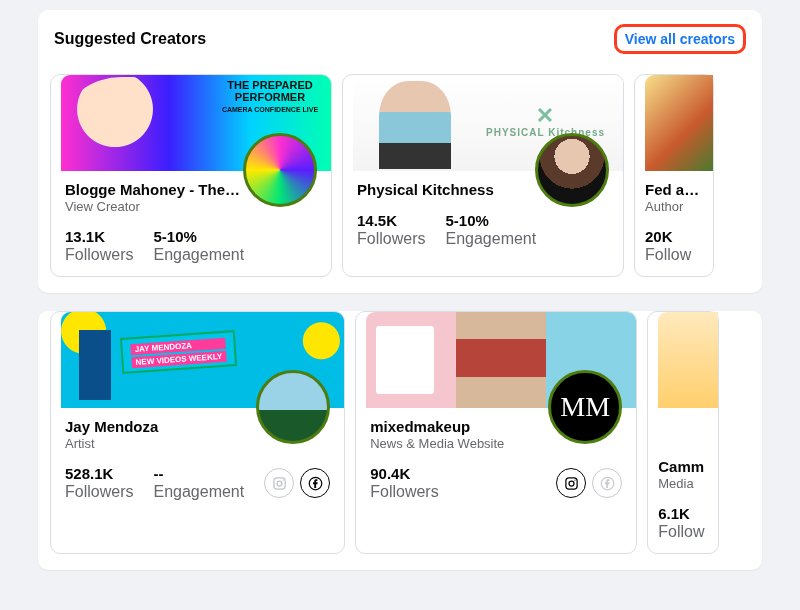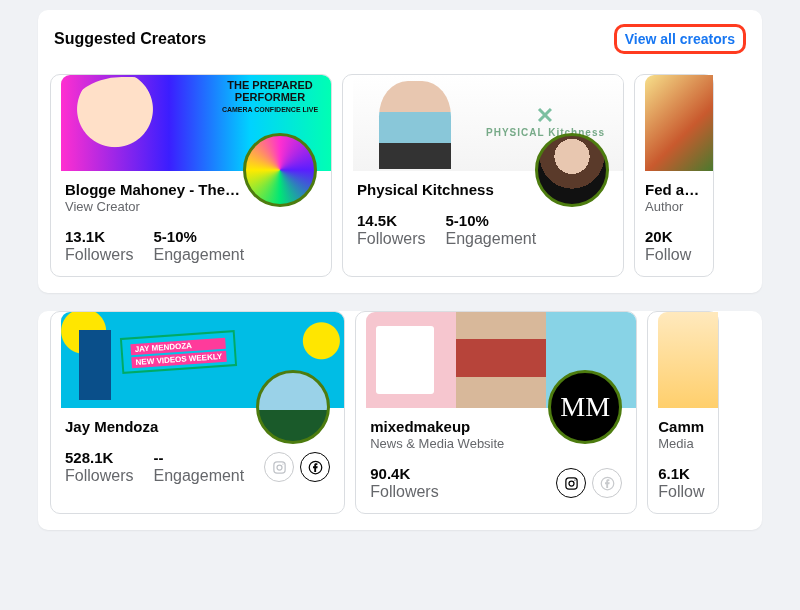--- a/index.html
+++ b/index.html
@@ -243,20 +243,21 @@
       <div class="banner b-jay">
         <div class="jay-figure"></div>
         <div class="jay-banner">
           <span>JAY MENDOZA</span>
           <span>NEW VIDEOS WEEKLY</span>
         </div>
       </div>
       <div class="avatar av-jay"></div>
       <div class="card-body">
         <div class="cname">Jay Mendoza</div>
+        <div class="crole">Artist</div>
         <div class="stats">
           <div>
             <div class="stat-val">528.1K</div>
             <div class="stat-lbl">Followers</div>
           </div>
           <div>
             <div class="stat-val">--</div>
             <div class="stat-lbl">Engagement</div>
           </div>
           <div class="social">
@@ -309,21 +310,21 @@
                   <path d="M13 8h2V5h-2c-2 0-3 1-3 3v2H8v3h2v6h3v-6h2l.5-3H13V8.5c0-.4.2-.5.5-.5" fill="#c8cacd"></path>
                 </svg>
             </div>
           </div>
         </div>
       </div>
     </div>
 
     <div class="card partial">
       <div class="banner b-camm"></div>
-      <div class="card-body" style="padding-left:10px;">
+      <div class="card-body" style="padding-left:10px;margin-top:40px;">
         <div class="cname">Camm</div>
         <div class="crole">Media</div>
         <div class="stats">
           <div>
             <div class="stat-val">6.1K</div>
             <div class="stat-lbl">Follow</div>
           </div>
         </div>
       </div>
     </div>

